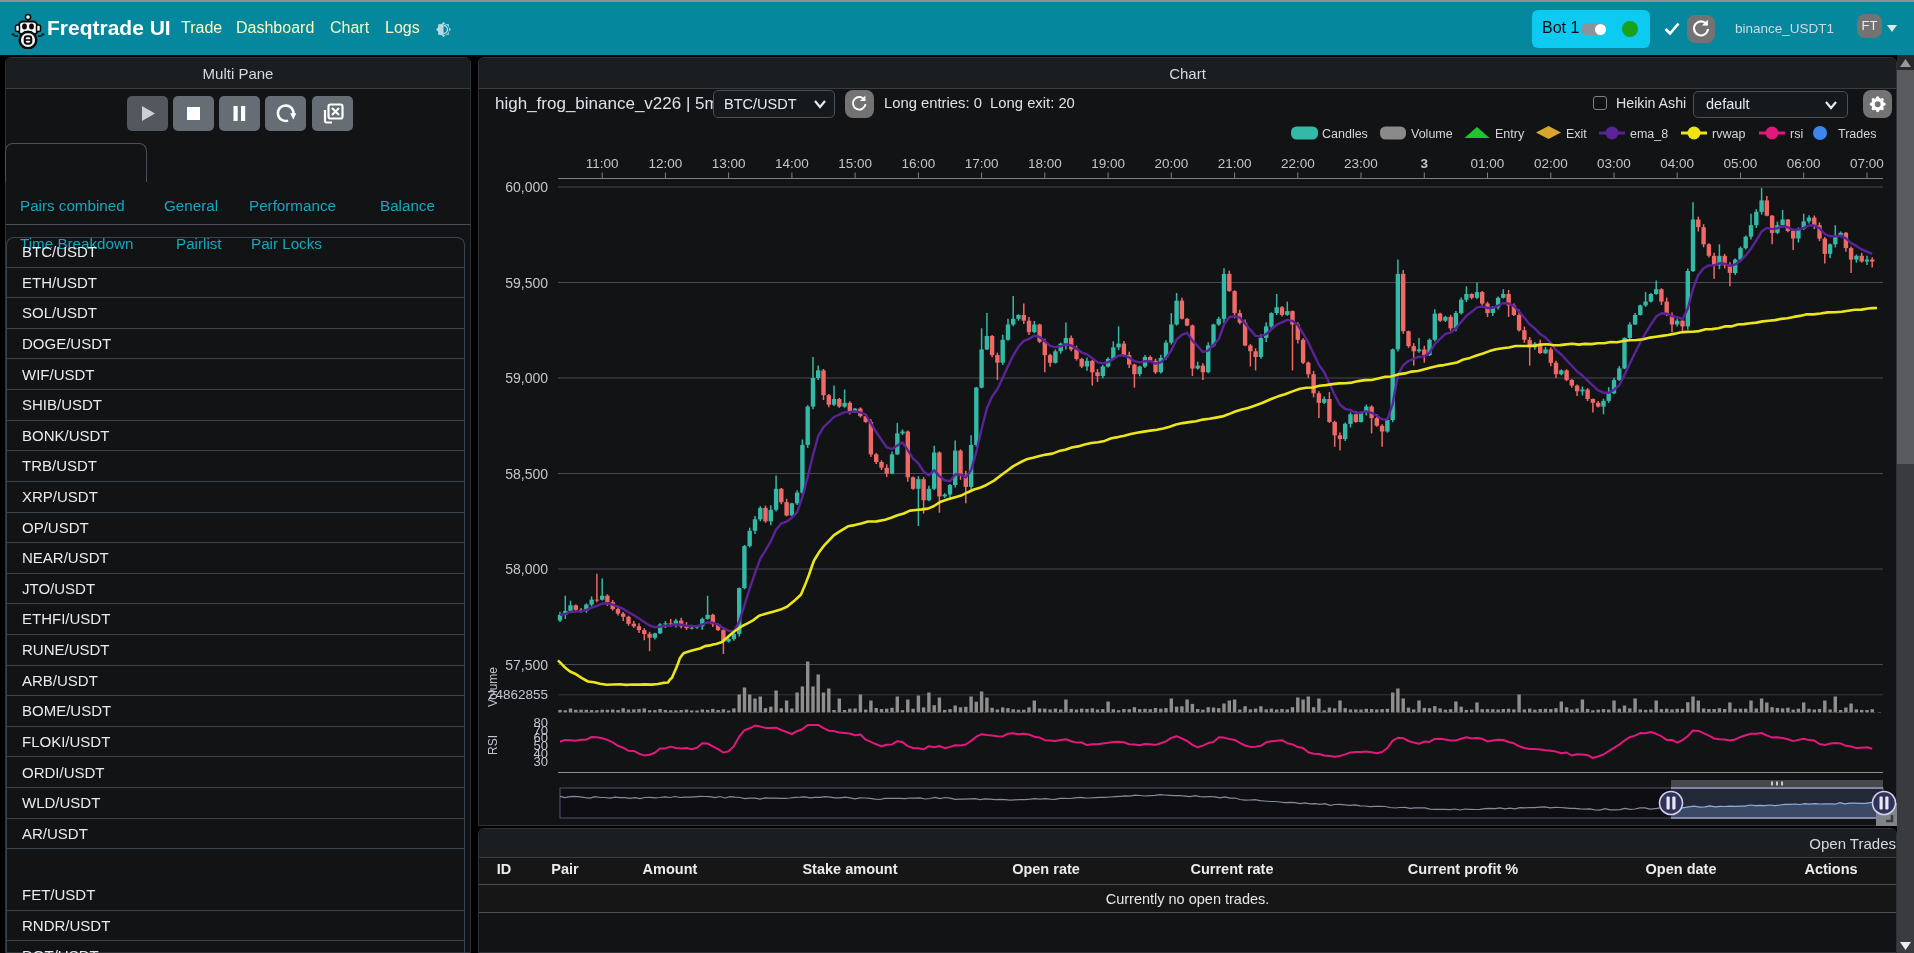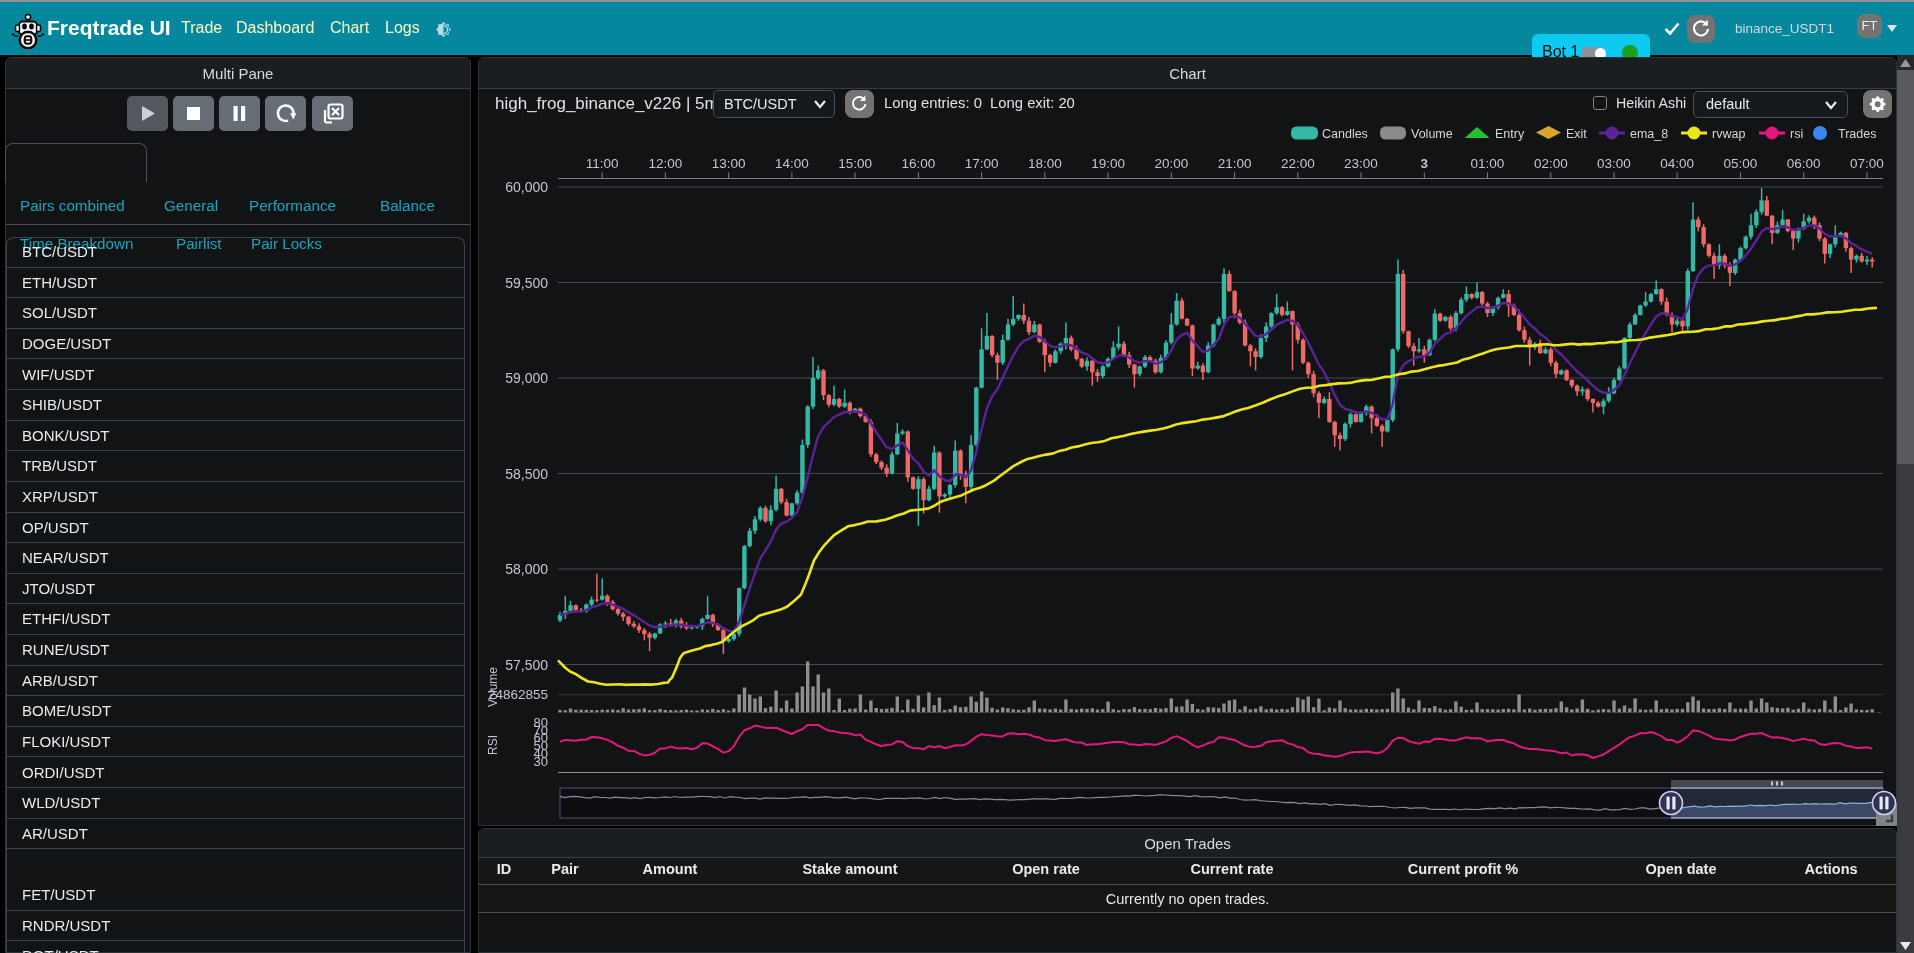--- a/index.html
+++ b/index.html
@@ -5,21 +5,21 @@
 html,body { width:1914px; height:953px; background:#000; overflow:hidden;
   font-family:"Liberation Sans",sans-serif; }
 #stage { position:absolute; top:0; left:0; width:1914px; height:953px; }
 
 
 #nav { position:absolute; left:0; top:0; width:1914px; height:55px; background:#05879e;
   border-top:2px solid #8f8f8f; }
 #nav .brand { position:absolute; left:47px; top:14px; color:#fff; font-size:21px; font-weight:bold; }
 #nav .lnk { position:absolute; top:17px; color:#fef9c3; font-size:16px; }
 #botbtn { position:absolute; left:1532px; top:8px; width:118px; height:38px; background:#0dcaf0;
-  border-radius:6px;margin-top:24px; }
+  border-radius:6px; }
 #botbtn .bn { position:absolute; left:10px; top:9px; color:#0a0a0a; font-size:16px; font-weight:500; }
 #botbtn .sw { position:absolute; left:49px; top:13px; width:25px; height:12px; background:#8d939b;
   border-radius:6px; }
 #botbtn .sw .knob { position:absolute; right:0px; top:0.5px; width:11px; height:11px; background:#fff;
   border-radius:50%; }
 #botbtn .dot { position:absolute; left:90px; top:11px; width:16px; height:16px; background:#1ba01b;
   border-radius:50%; }
 .graybtn { position:absolute; background:#737373; border-radius:8px; color:#fff; }
 </style></head>
 <body>
@@ -1038,21 +1038,21 @@
       <rect x="1666.5" y="796.5" width="3.2" height="13" rx="1" fill="#e8eaf2"></rect>
       <rect x="1672.3" y="796.5" width="3.2" height="13" rx="1" fill="#e8eaf2"></rect>
       <circle cx="1884" cy="803" r="11.5" fill="#31315a" stroke="#d0d3e8" stroke-width="1.6"></circle>
       <rect x="1879.5" y="796.5" width="3.2" height="13" rx="1" fill="#e8eaf2"></rect>
       <rect x="1885.3" y="796.5" width="3.2" height="13" rx="1" fill="#e8eaf2"></rect>
     </svg>
 
 <div style="position:absolute;left:478px;top:828px;width:1419px;height:125px;background:#121315;
   border:1px solid #2f3337;border-radius:6px 6px 0 0">
   <div style="position:absolute;left:0;top:0;width:1417px;height:29px;background:#1b1e21;
-    border-bottom:1px solid #393d41;border-radius:6px 6px 0 0;text-align:center;line-height:29px;
+    border-bottom:1px solid #393d41;border-radius:6px 6px 0 0;text-align:right;line-height:29px;
     color:#d7dadd;font-size:15px">Open Trades</div>
   <div style="position:absolute;left:0;top:29px;width:1417px;height:27px;border-bottom:1px solid #4a4f54;background:#161616"></div>
   <div style="position:absolute;left:0;top:56px;width:1417px;height:28px;border-bottom:1px solid #4a4f54;background:#161616;
     text-align:center;line-height:28px;color:#e4e7ea;font-size:14.5px">Currently no open trades.</div>
 </div>
 <style>
 .th { position:absolute; top:861px; color:#e9ecef; font-size:14.5px; font-weight:bold; transform:translateX(-50%); }
 </style>
 <div class="th" style="left:504px">ID</div>
 <div class="th" style="left:565px">Pair</div>

